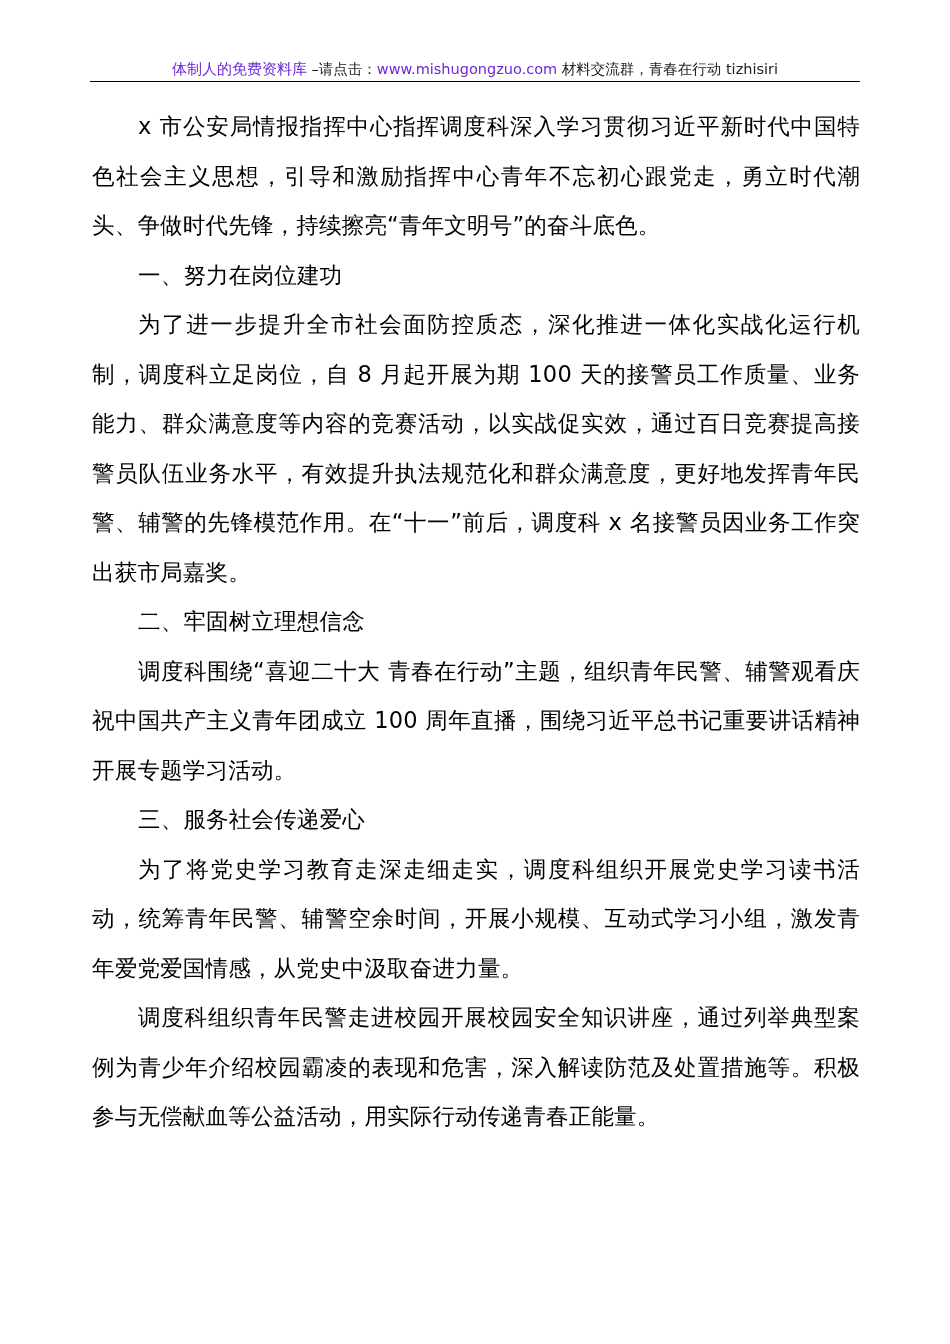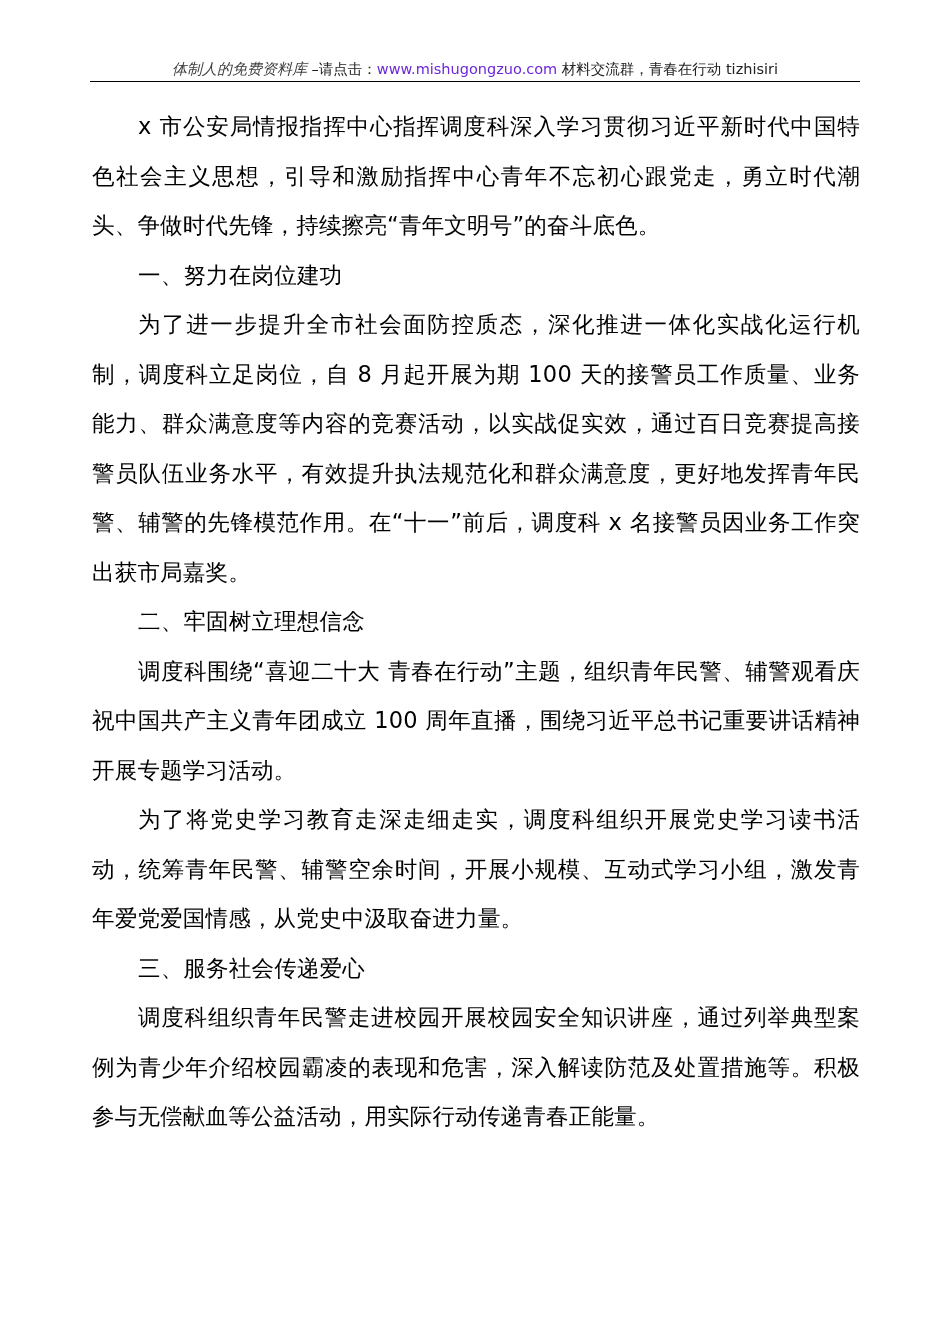--- a/index.html
+++ b/index.html
@@ -1,20 +1,20 @@
 <!DOCTYPE html>
 <html><head>
   <meta charset="utf-8">
   <style>
     html, body { margin: 0; padding: 0; background: #ffffff; }
     body { width: 950px; height: 1344px; position: relative; overflow: hidden;
            font-family: "DejaVu Sans", "Liberation Sans", sans-serif; color: #000; }
     .header { position: absolute; left: 90px; top: 59px; width: 770px; text-align: center;
               font-size: 14.5px; line-height: 20px; white-space: nowrap; }
-    .header .red { color: #404040; font-size: 15px; font-style: italic; }
+    .header .red { color: #6d28d9; font-size: 15px; }
     .header .dark { color: #222; margin-top: 48px; }
     .header .link { color: #6d28d9; }
     .rule { position: absolute; left: 90px; top: 81px; width: 770px; height: 1px; background: #000; }
     .body { position: absolute; left: 92px; top: 102px; width: 768px; }
     .p { font-size: 22.5px; line-height: 49.5px; margin: 0; letter-spacing: 0.2px; text-align: justify; }
     .indent { text-indent: 46px; }
   </style>
 </head>
 <body>
 
@@ -22,16 +22,16 @@
   <span class="red">体制人的免费资料库</span><span class="dark"> –请点击：</span><span class="link">www.mishugongzuo.com</span><span class="dark"> 材料交流群，青春在行动 tizhisiri</span>
 </div>
 <div class="rule"></div>
 
 <div class="body">
   <p class="p indent">x 市公安局情报指挥中心指挥调度科深入学习贯彻习近平新时代中国特色社会主义思想，引导和激励指挥中心青年不忘初心跟党走，勇立时代潮头、争做时代先锋，持续擦亮“青年文明号”的奋斗底色。</p>
   <p class="p indent">一、努力在岗位建功</p>
   <p class="p indent">为了进一步提升全市社会面防控质态，深化推进一体化实战化运行机制，调度科立足岗位，自 8 月起开展为期 100 天的接警员工作质量、业务能力、群众满意度等内容的竞赛活动，以实战促实效，通过百日竞赛提高接警员队伍业务水平，有效提升执法规范化和群众满意度，更好地发挥青年民警、辅警的先锋模范作用。在“十一”前后，调度科 x 名接警员因业务工作突出获市局嘉奖。</p>
   <p class="p indent">二、牢固树立理想信念</p>
   <p class="p indent">调度科围绕“喜迎二十大 青春在行动”主题，组织青年民警、辅警观看庆祝中国共产主义青年团成立 100 周年直播，围绕习近平总书记重要讲话精神开展专题学习活动。</p>
+  <p class="p indent">三、服务社会传递爱心</p>
   <p class="p indent">为了将党史学习教育走深走细走实，调度科组织开展党史学习读书活动，统筹青年民警、辅警空余时间，开展小规模、互动式学习小组，激发青年爱党爱国情感，从党史中汲取奋进力量。</p>
-  <p class="p indent">三、服务社会传递爱心</p>
   <p class="p indent">调度科组织青年民警走进校园开展校园安全知识讲座，通过列举典型案例为青少年介绍校园霸凌的表现和危害，深入解读防范及处置措施等。积极参与无偿献血等公益活动，用实际行动传递青春正能量。</p>
 </div>
 
 </body></html>

